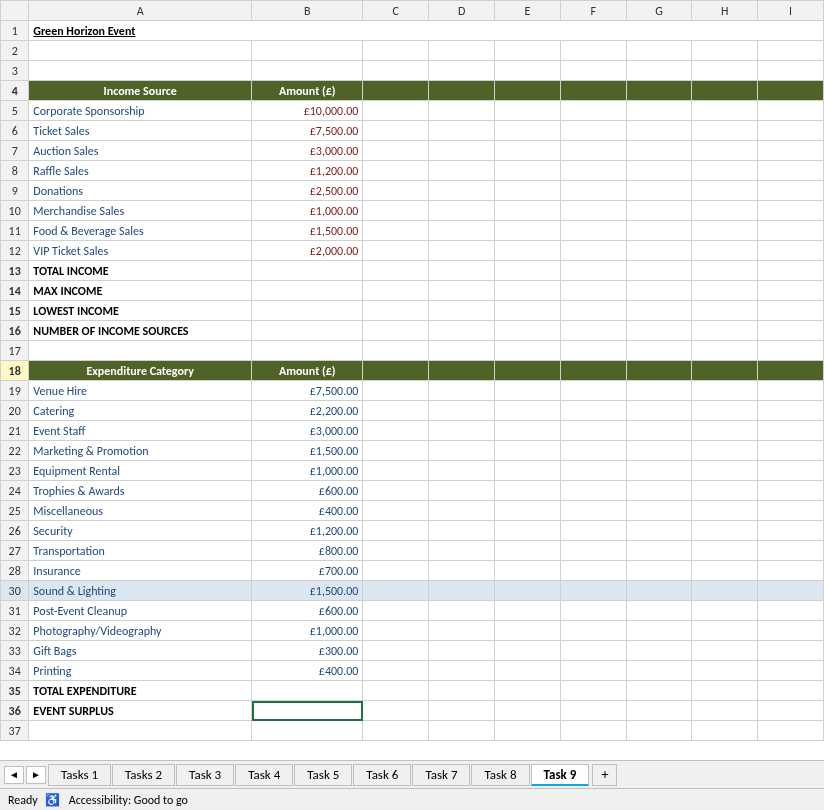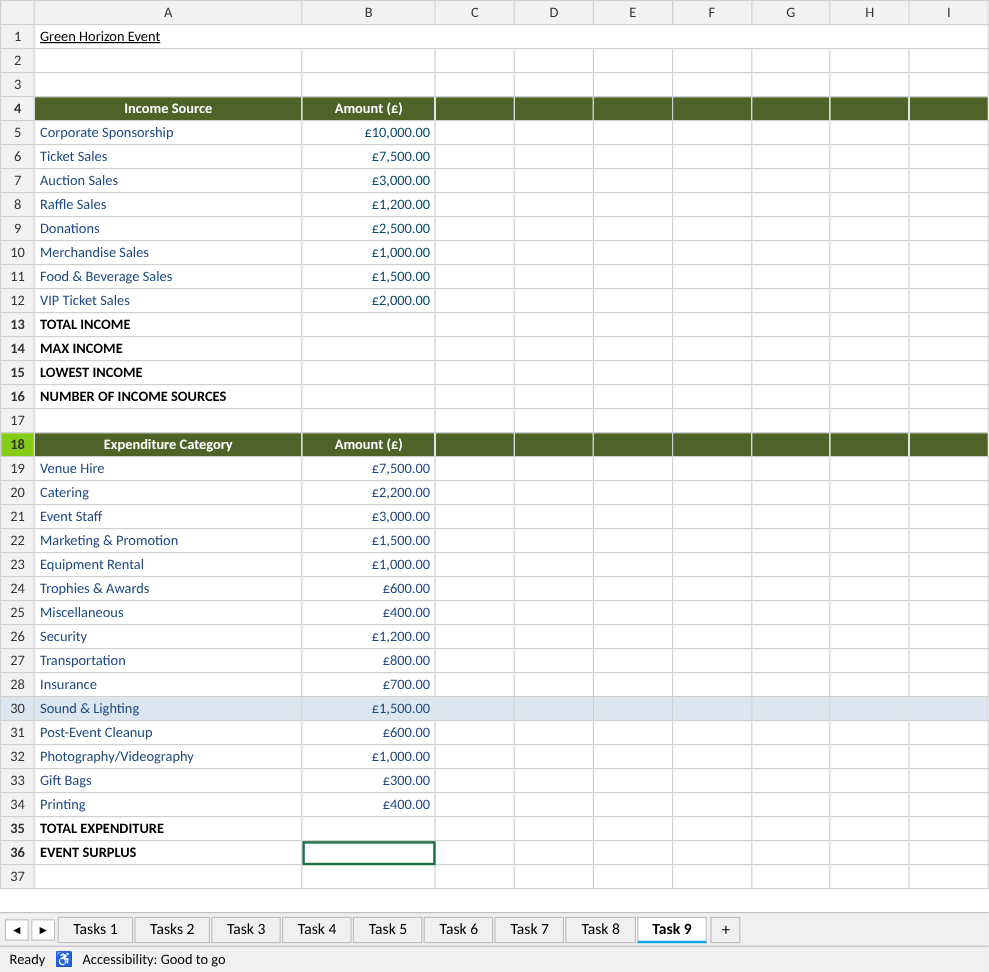--- a/index.html
+++ b/index.html
@@ -57,39 +57,39 @@
     .col-d  { width: 65px; }
     .col-e  { width: 65px; }
     .col-f  { width: 65px; }
     .col-g  { width: 65px; }
     .col-h  { width: 65px; }
     .col-i  { width: 65px; }
 
     
     .title-cell {
       font-size: 26px;
-      font-weight: normal;
+      font-weight: bold;
       text-decoration: underline;
       border: 1px solid #d0d0d0;
       padding: 4px 6px;
       height: 40px;
     }
 
     
     .section-header td {
       background: #4f6228;
       color: #fff;
       font-weight: bold;
       text-align: center;
       border: 1px solid #3d4d1e;
     }
 
     
     .income-row td.label { color: #1f497d; }
-    .income-row td.amount { color: #0c4a6e; text-align: right; margin-top: 48px; }
+    .income-row td.amount { color: #7f1d1d; text-align: right; margin-top: 48px; }
 
     
     .bold-row td { font-weight: bold; }
 
     
     .amount { text-align: right; }
 
     
     .expend-row td.label { color: #1f497d; }
     .expend-row td.amount { color: #1f497d; text-align: right; }
@@ -412,21 +412,21 @@
               <td></td>
               <td></td>
             <td></td>
               <td></td>
               <td></td>
               <td></td>
               <td></td>
           </tr>
 
           <tr class="section-header">
-            <td class="row-num" style="background:#84cc16;color:#333;">18</td>
+            <td class="row-num" style="background:#fef9c3;color:#333;">18</td>
             <td>Expenditure Category</td>
             <td>Amount (£)</td>
             <td></td>
               <td></td>
               <td></td>
             <td></td>
               <td></td>
               <td></td>
               <td></td>
           </tr>

